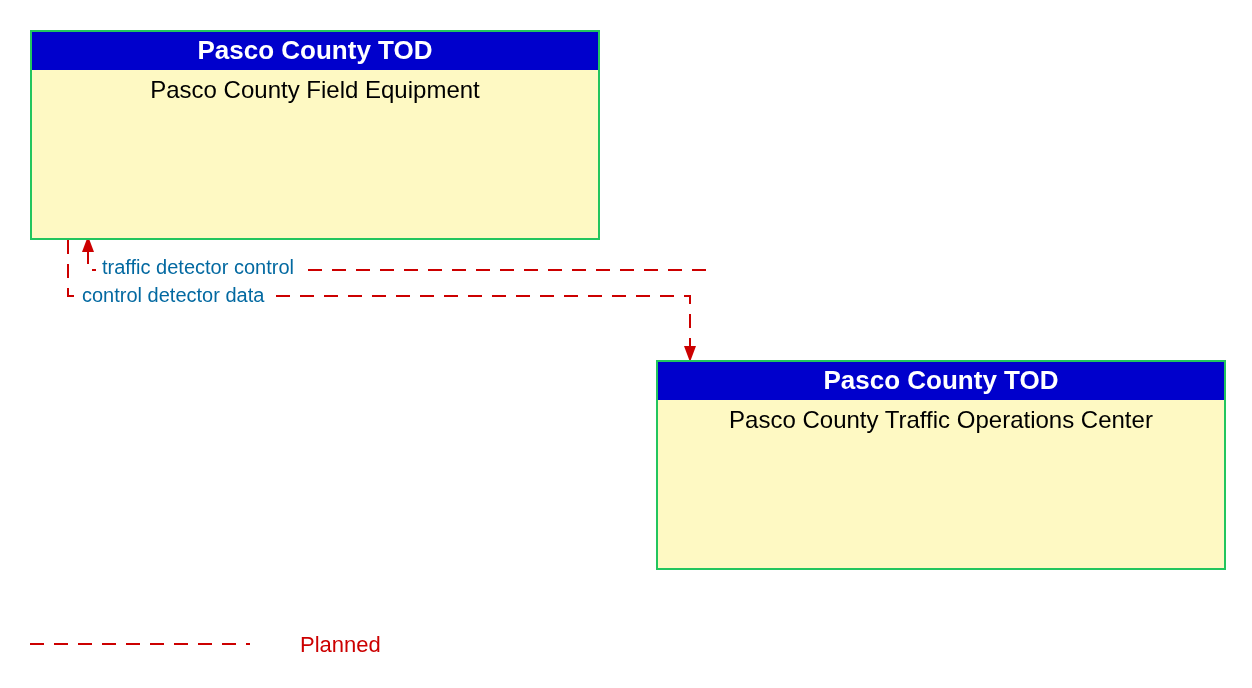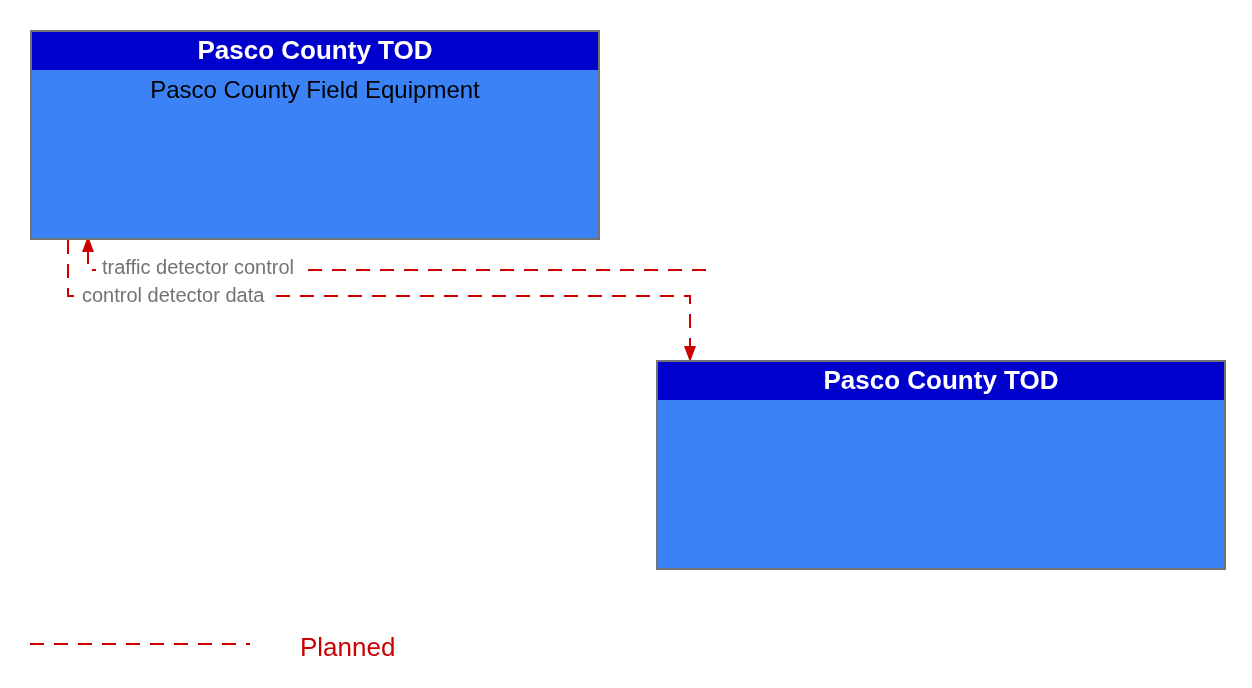--- a/index.html
+++ b/index.html
@@ -7,50 +7,50 @@
     padding: 0;
     width: 1252px;
     height: 688px;
     background: #ffffff;
     font-family: Arial, Helvetica, sans-serif;
     position: relative;
     overflow: hidden;
   }
   .node {
     position: absolute;
-    border: 2px solid #737373;
-    background: #3b82f6;
+    border: 2px solid #22c55e;
+    background: #fef9c3;
     box-sizing: border-box;
   }
   .node-header {
     background: #0000cc;
     color: #fff;
     font-weight: bold;
     text-align: center;
     padding: 4px 6px;
     font-size: 26px;
     line-height: 1.15;
   }
   .node-body {
     text-align: center;
     font-size: 24px;
     padding: 6px 10px;
     line-height: 1.15;
   }
   .flow-label {
     position: absolute;
-    color: #737373;
+    color: #0369a1;
     font-size: 20px;
     white-space: nowrap;
     padding: 0 6px;
   }
   .legend-label {
     position: absolute;
     color: #cc0000;
-    font-size: 26px;
+    font-size: 22px;
   }
   svg.lines {
     position: absolute;
     left: 0; top: 0;
     width: 1252px;
     height: 688px;
     pointer-events: none;
   }
 </style>
 </head>
@@ -69,19 +69,20 @@
   <line x1="30" y1="644" x2="250" y2="644" stroke="#cc0000" stroke-width="2" stroke-dasharray="14 10"></line>
 </svg>
 
 <div class="node" style="left:30px; top:30px; width:570px; height:210px;">
   <div class="node-header">Pasco County TOD</div>
   <div class="node-body">Pasco County Field Equipment</div>
 </div>
 
 <div class="node" style="left:656px; top:360px; width:570px; height:210px;">
   <div class="node-header">Pasco County TOD</div>
+  <div class="node-body">Pasco County Traffic Operations Center</div>
 </div>
 
 <div class="flow-label" style="left:96px; top:256px; background:#fff;">traffic detector control</div>
 
 <div class="flow-label" style="left:76px; top:284px; background:#fff;">control detector data</div>
 
 <div class="legend-label" style="left:300px; top:632px;">Planned</div>
 
 </body></html>

